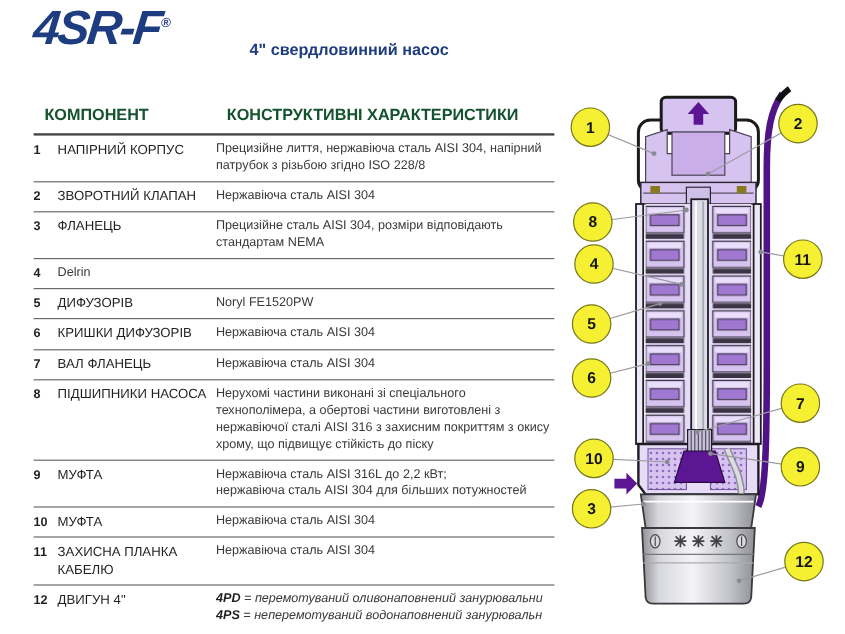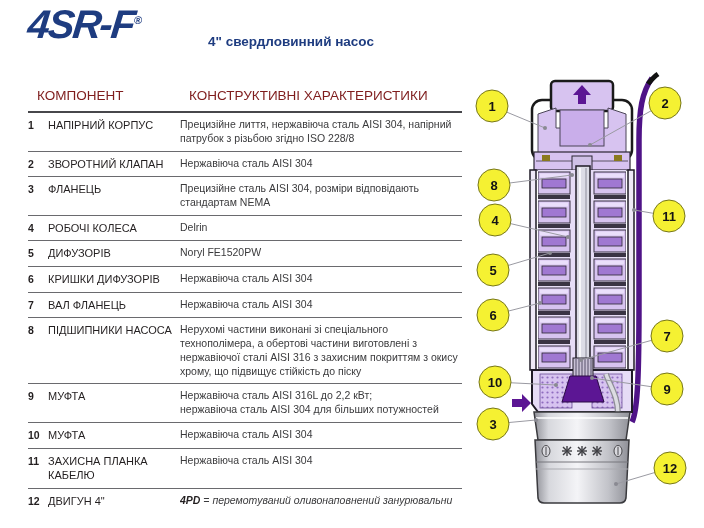--- a/index.html
+++ b/index.html
@@ -18,21 +18,21 @@
   .subtitle{
     position:absolute;left:208px;top:34px;
     font-size:13.5px;font-weight:700;color:#1e3c80;white-space:nowrap;
   }
   
   .spec-table{position:absolute;left:28px;top:86px;width:434px;}
   .thead{
     display:grid;grid-template-columns:152px 1fr;
     padding:2px 0 8px 9px;border-bottom:2px solid #47474b;
   }
-  .th{font-size:13.5px;font-weight:400;color:#7f1d1d;white-space:nowrap;}
+  .th{font-size:13.5px;font-weight:700;color:#14532d;white-space:nowrap;}
   .row{
     display:grid;grid-template-columns:20px 132px 1fr;
     padding:5px 0 5px 0;border-bottom:1px solid #6a6a6e;
   }
   .row:last-child{border-bottom:none;}
   .num{font-size:10.5px;font-weight:700;padding-top:1px;}
   .name{font-size:11px;font-weight:400;line-height:1.32;padding-right:8px;}
   .desc{font-size:10.5px;color:#3a3a3c;line-height:1.32;white-space:pre-line;overflow:hidden;}
   .dline{white-space:nowrap;overflow:hidden;font-style:italic;}
   .dline b{color:#231f20;}
@@ -72,21 +72,20 @@
           <div class="desc">Нержавіюча сталь AISI 304</div>
         </div>
         <div class="row">
           <div class="num">3</div>
           <div class="name">ФЛАНЕЦЬ</div>
           <div class="desc">Прецизійне сталь AISI 304, розміри відповідають
 стандартам NEMA</div>
         </div>
         <div class="row">
           <div class="num">4</div>
-          <div class="name">РОБОЧІ КОЛЕСА</div>
           <div class="desc">Delrin</div>
         </div>
         <div class="row">
           <div class="num">5</div>
           <div class="name">ДИФУЗОРІВ</div>
           <div class="desc">Noryl FE1520PW</div>
         </div>
         <div class="row">
           <div class="num">6</div>
           <div class="name">КРИШКИ ДИФУЗОРІВ</div>
@@ -117,21 +116,21 @@
           <div class="desc">Нержавіюча сталь AISI 304</div>
         </div>
         <div class="row">
           <div class="num">11</div>
           <div class="name">ЗАХИСНА ПЛАНКА КАБЕЛЮ</div>
           <div class="desc">Нержавіюча сталь AISI 304</div>
         </div>
         <div class="row">
           <div class="num">12</div>
           <div class="name">ДВИГУН 4"</div>
-          <div class="desc"><div class="dline"><b>4PD</b> = перемотуваний оливонаповнений занурювальни</div></div>
+          <div class="desc"><div class="dline"><b>4PD</b> = перемотуваний оливонаповнений занурювальни</div><div class="dline"><b>4PS</b> = неперемотуваний водонаповнений занурювальн</div></div>
         </div>
       </div>
   </div>
 
   <svg class="diagram" viewBox="0 0 244 458" xmlns="http://www.w3.org/2000/svg">
     <defs>
       <linearGradient id="metalH" x1="0" y1="0" x2="1" y2="0">
         <stop offset="0" stop-color="#8f9097"></stop>
         <stop offset="0.15" stop-color="#d7d8dd"></stop>
         <stop offset="0.45" stop-color="#f4f4f7"></stop>

